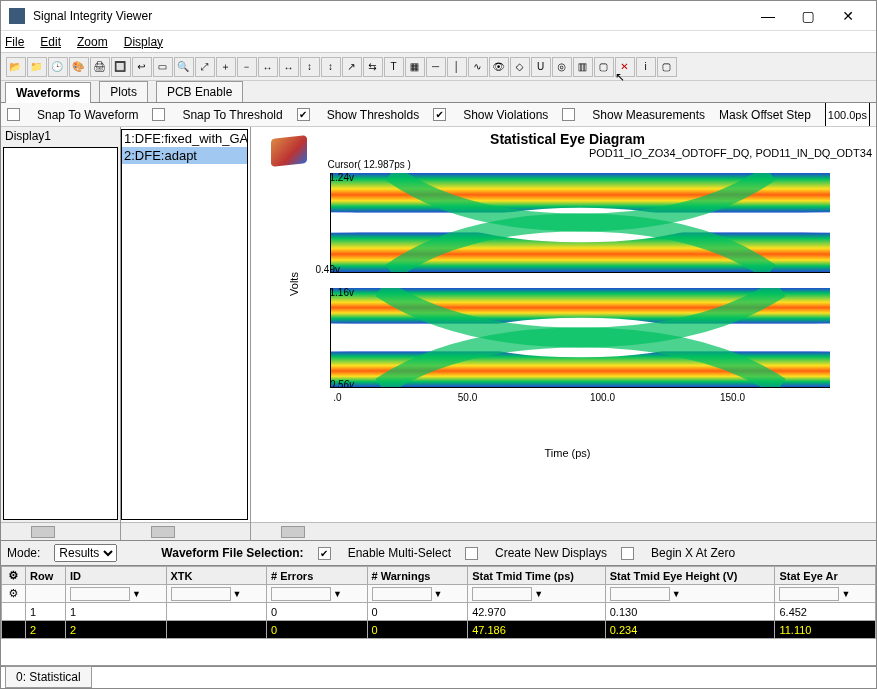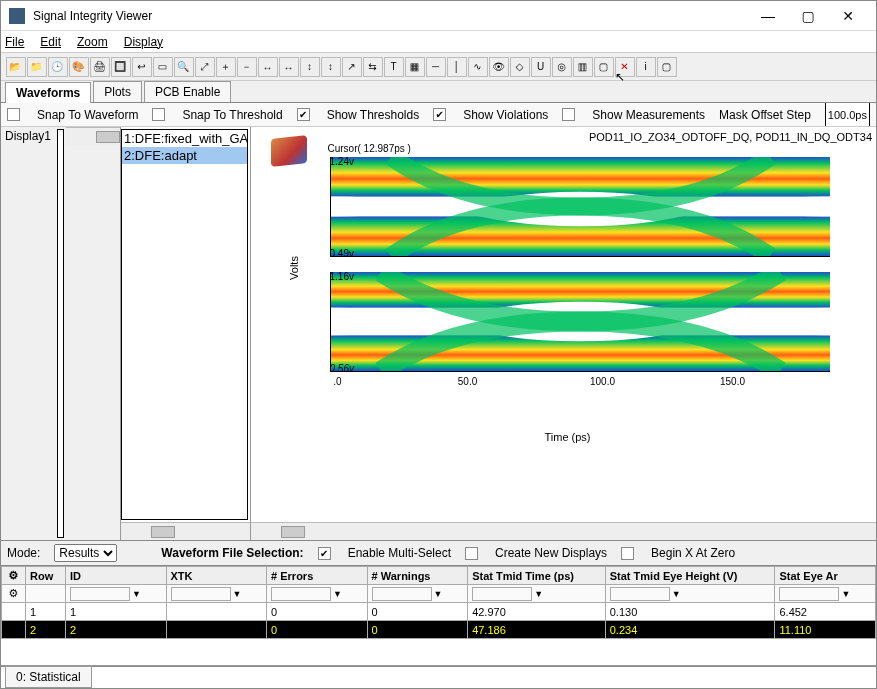--- a/index.html
+++ b/index.html
@@ -6,29 +6,29 @@
   html, body { width: 877px; height: 689px; font-family: Arial, sans-serif; font-size: 12px; background: #f0f0f0; overflow: hidden; }
   .window { width: 877px; height: 689px; background: #fff; border: 1px solid #888; display: flex; flex-direction: column; }
   .titlebar { height: 30px; background: #fff; display: flex; align-items: center; padding: 0 8px; border-bottom: 1px solid #ddd; }
   .titlebar .appicon { width: 16px; height: 16px; background: #3b5a7a; margin-right: 8px; }
   .titlebar .ttext { flex: 1; }
   .titlebar .wbtn { width: 40px; height: 100%; display: flex; align-items: center; justify-content: center; font-size: 14px; }
   .menubar { height: 22px; display: flex; align-items: center; padding: 0 4px; gap: 16px; border-bottom: 1px solid #ccc; }
   .menubar span { text-decoration: underline; cursor: pointer; }
   .toolbar { height: 28px; display: flex; align-items: center; padding: 0 4px; gap: 0; border-bottom: 1px solid #ccc; background: #f0f0f0; }
   .tbtn { width: 20px; height: 20px; border: 1px solid #bbb; background: #eee; display: inline-flex; align-items: center; justify-content: center; font-size: 10px; margin: 0 0.5px; }
-  .tabrow { height: 22px; display: flex; align-items: flex-end; padding: 0 4px; gap: 2px; border-bottom: 1px solid #888; background: #f0f0f0; }
+  .tabrow { height: 22px; display: flex; align-items: flex-end; padding: 0 4px; gap: 8px; border-bottom: 1px solid #888; background: #f0f0f0; }
   .tab { padding: 3px 10px; border: 1px solid #999; border-bottom: none; background: #f6f6f6; font-size: 12px; }
   .tab.active { background: #fff; font-weight: bold; position: relative; top: 1px; }
   .optrow { height: 24px; display: flex; align-items: center; padding: 0 6px; gap: 14px; border-bottom: 1px solid #ccc; background: #f8f8f8; font-size: 12px; white-space: nowrap; overflow: hidden;}
   .chk { display: inline-flex; align-items: center; gap: 17px; }
   .chkbox { width: 13px; height: 13px; border: 1px solid #888; display: inline-flex; align-items: center; justify-content: center; font-size: 10px; background:#fff; }
   .maskin { width: 45px; height: 28px; border: 1px solid #000; font-size: 11px; text-align:center;}
   .midrow { flex: 1; display: flex; min-height: 0; }
-  .disppane { width: 120px; border-right: 1px solid #999; background: #f0f0f0; display:flex; }
+  .disppane { width: 120px; border-right: 1px solid #999; background: #f0f0f0; display:flex; flex-direction:column; }
   .disppane .hd { font-size: 12px; padding: 2px 4px; background:#f0f0f0;}
   .disppane .body { flex:1; background:#fff; border:1px solid #000; margin:2px;}
   .sigpane { width: 130px; border-right: 1px solid #999; display:flex; flex-direction:column; }
   .sigpane .body { flex:1; background:#fff; border:1px solid #000; margin:2px 2px 2px 0;}
   .sigitem { font-size: 13px; padding: 1px 2px; white-space: nowrap; overflow: hidden; }
   .sigitem.sel { background:#a0c8f0; }
   .plotpane { flex:1; background:#fff; position:relative; overflow:hidden; }
   .scrollbar { height: 18px; background:#eee; border-top:1px solid #bbb; display:flex; align-items:center; }
   .scrollbar .thumb { width:24px; height:12px; background:#ccc; border:1px solid #999; margin-left:30px;}
   .moderow { height: 26px; display:flex; align-items:center; padding:0 6px; gap:14px; border-top:1px solid #888; border-bottom:1px solid #888; background:#f0f0f0; font-size:12px; }
@@ -159,20 +159,21 @@
         <div class="sigitem">1:DFE:fixed_with_GA</div>
         <div class="sigitem sel">2:DFE:adapt</div>
       </div>
       <div class="scrollbar">
           <div class="thumb"></div>
         </div>
     </div>
     <div class="plotpane">
       <div class="chartbox">
         <div class="matlabicon"></div>
+        <div class="charttitle">Statistical Eye Diagram</div>
         <div class="chartsub">POD11_IO_ZO34_ODTOFF_DQ, POD11_IN_DQ_ODT34</div>
         <div class="plotframe">
           <div class="cursorlabel" style="left:40px; top:-4px;">Cursor( 12.987ps )</div>
           <div class="ylabel">Volts</div>
 
           <div class="eye" style="left:42px; top:10px; width:500px; height:100px; border-bottom:1px solid #000;">
             <svg width="100%" height="100%" viewBox="0 0 500 100" preserveAspectRatio="none">
               <defs>
                 <linearGradient id="heat" x1="0" y1="0" x2="0" y2="1">
                   <stop offset="0%" stop-color="#2050d0"></stop>
@@ -185,21 +186,21 @@
                 </linearGradient>
               </defs>
               <rect x="0" y="0" width="500" height="40" fill="url(#heat)"></rect>
               <rect x="0" y="60" width="500" height="40" fill="url(#heat)"></rect>
               <path d="M0,40 Q80,40 130,55 Q180,70 250,70 Q320,70 370,55 Q420,40 500,40 L500,60 Q420,60 370,50 Q320,35 250,35 Q180,35 130,50 Q80,60 0,60 Z" fill="#fff"></path>
               <path d="M60,0 Q130,50 250,50 Q370,50 440,0" fill="none" stroke="#00c060" stroke-width="18" opacity="0.7"></path>
               <path d="M60,100 Q130,50 250,50 Q370,50 440,100" fill="none" stroke="#00c060" stroke-width="18" opacity="0.7"></path>
             </svg>
           </div>
           <span class="yt" style="left:42px; top:14px;">1.24v</span>
-          <span class="yt" style="left:42px; top:106px;">0.49v</span>
+          <span class="yt" style="left:28px; top:106px;">0.49v</span>
 
           <div class="eye" style="left:42px; top:125px; width:500px; height:100px; border-bottom:1px solid #000;">
             <svg width="100%" height="100%" viewBox="0 0 500 100" preserveAspectRatio="none">
               <rect x="0" y="0" width="500" height="36" fill="url(#heat)"></rect>
               <rect x="0" y="64" width="500" height="36" fill="url(#heat)"></rect>
               <path d="M0,36 Q80,36 125,52 Q170,70 250,70 Q330,70 375,52 Q420,36 500,36 L500,64 Q420,64 375,48 Q330,30 250,30 Q170,30 125,48 Q80,64 0,64 Z" fill="#fff"></path>
               <path d="M50,0 Q125,50 250,50 Q375,50 450,0" fill="none" stroke="#00c060" stroke-width="20" opacity="0.7"></path>
               <path d="M50,100 Q125,50 250,50 Q375,50 450,100" fill="none" stroke="#00c060" stroke-width="20" opacity="0.7"></path>
             </svg>
           </div>

